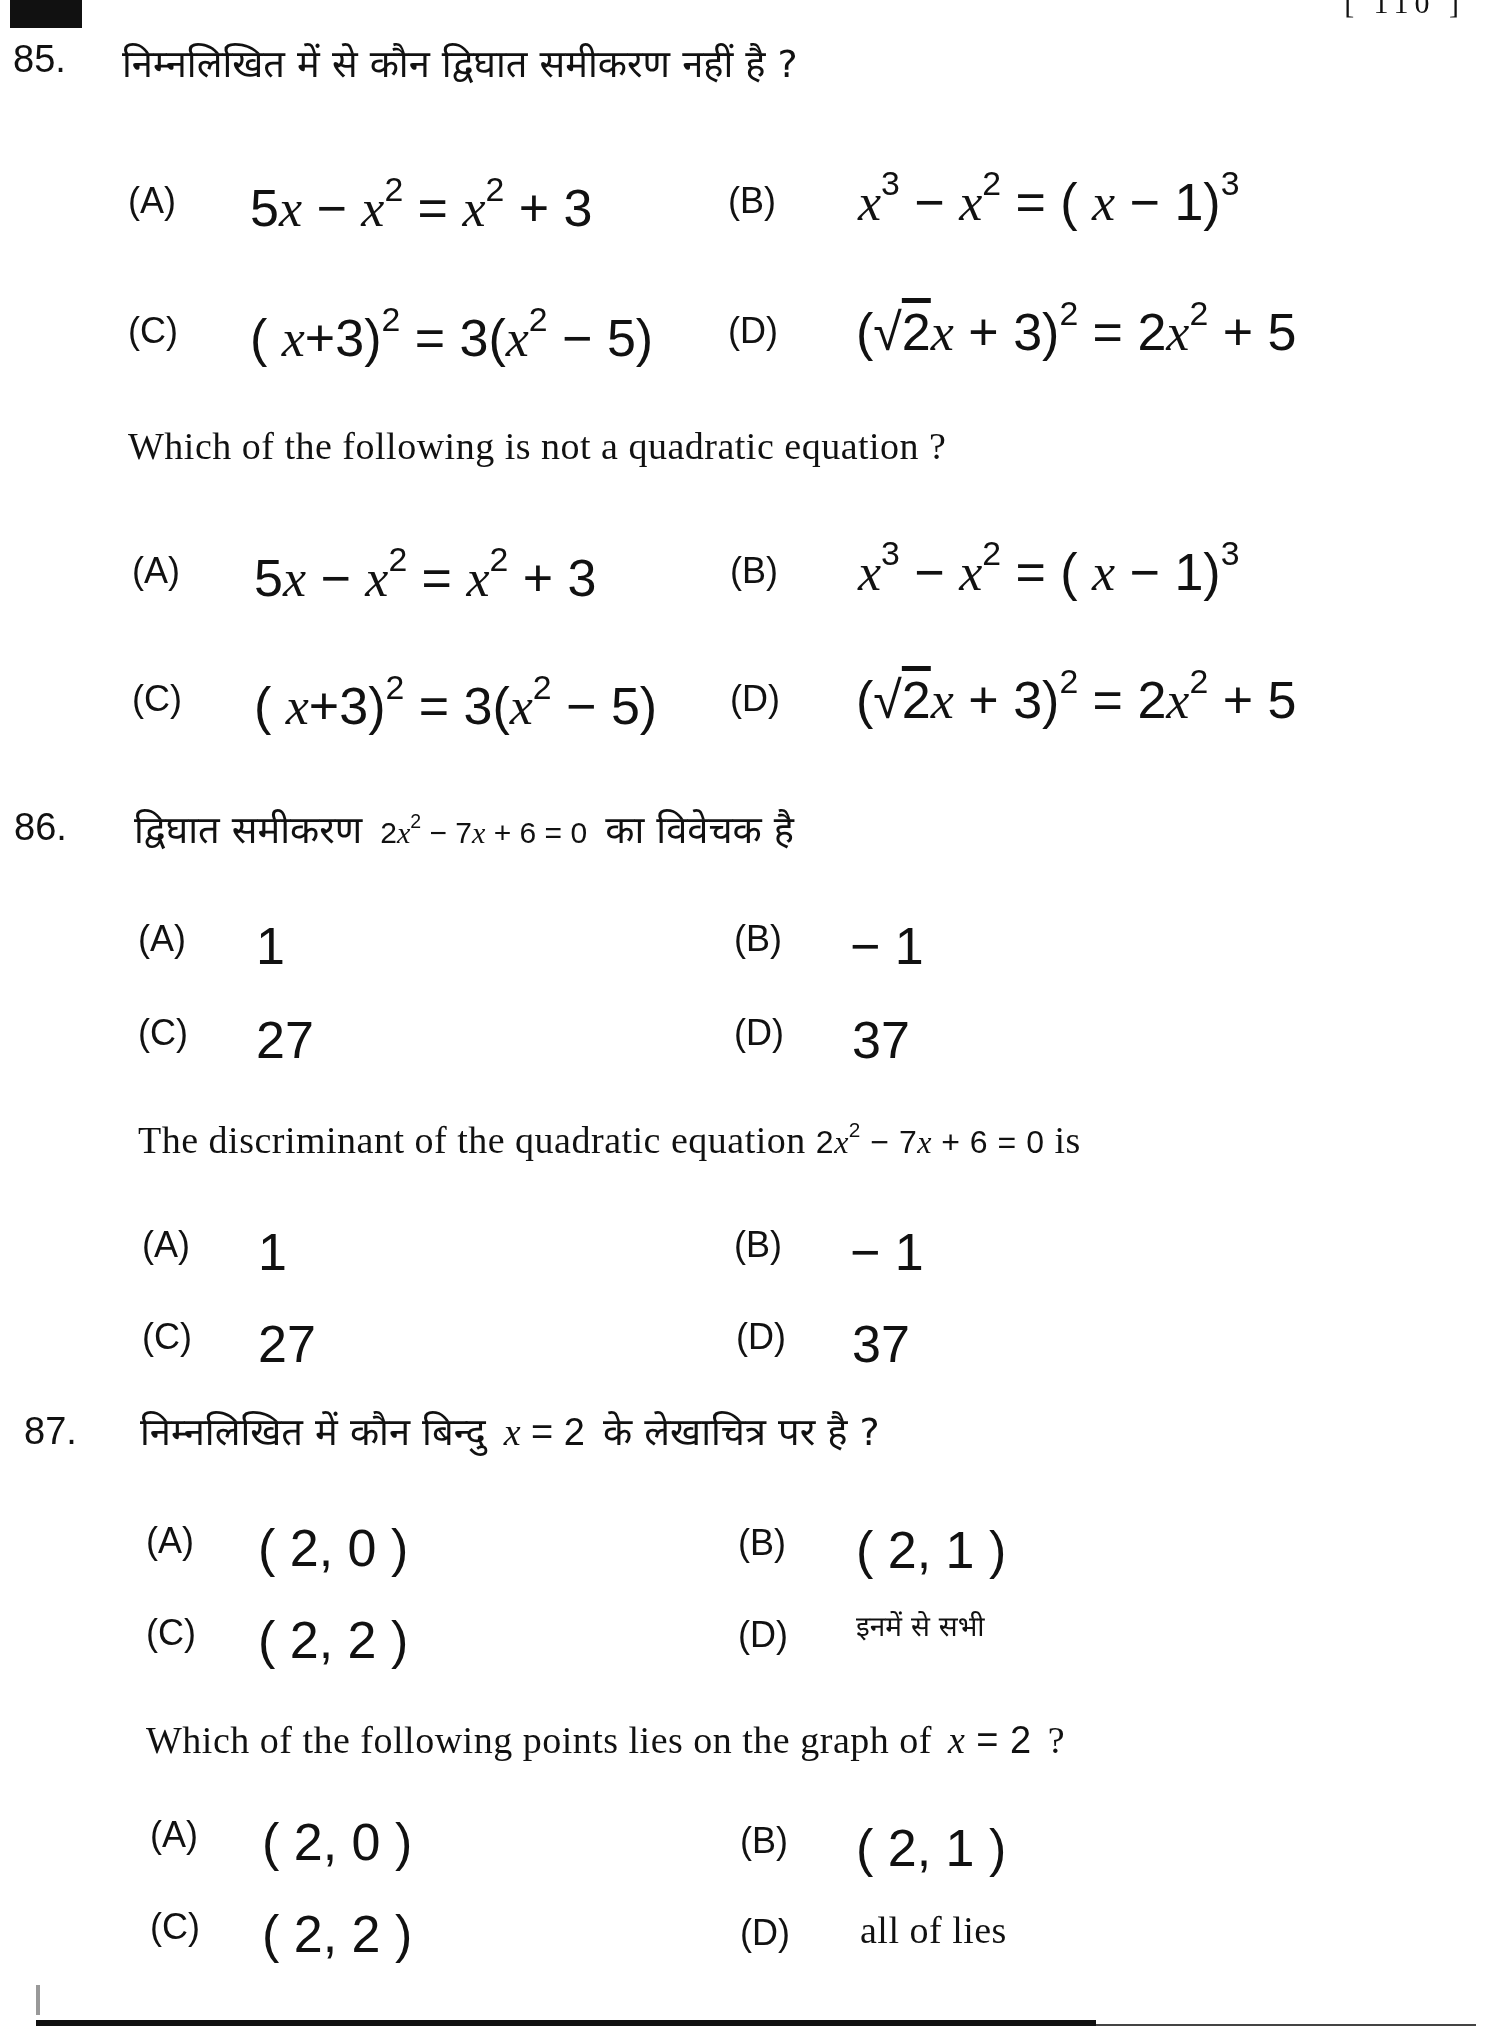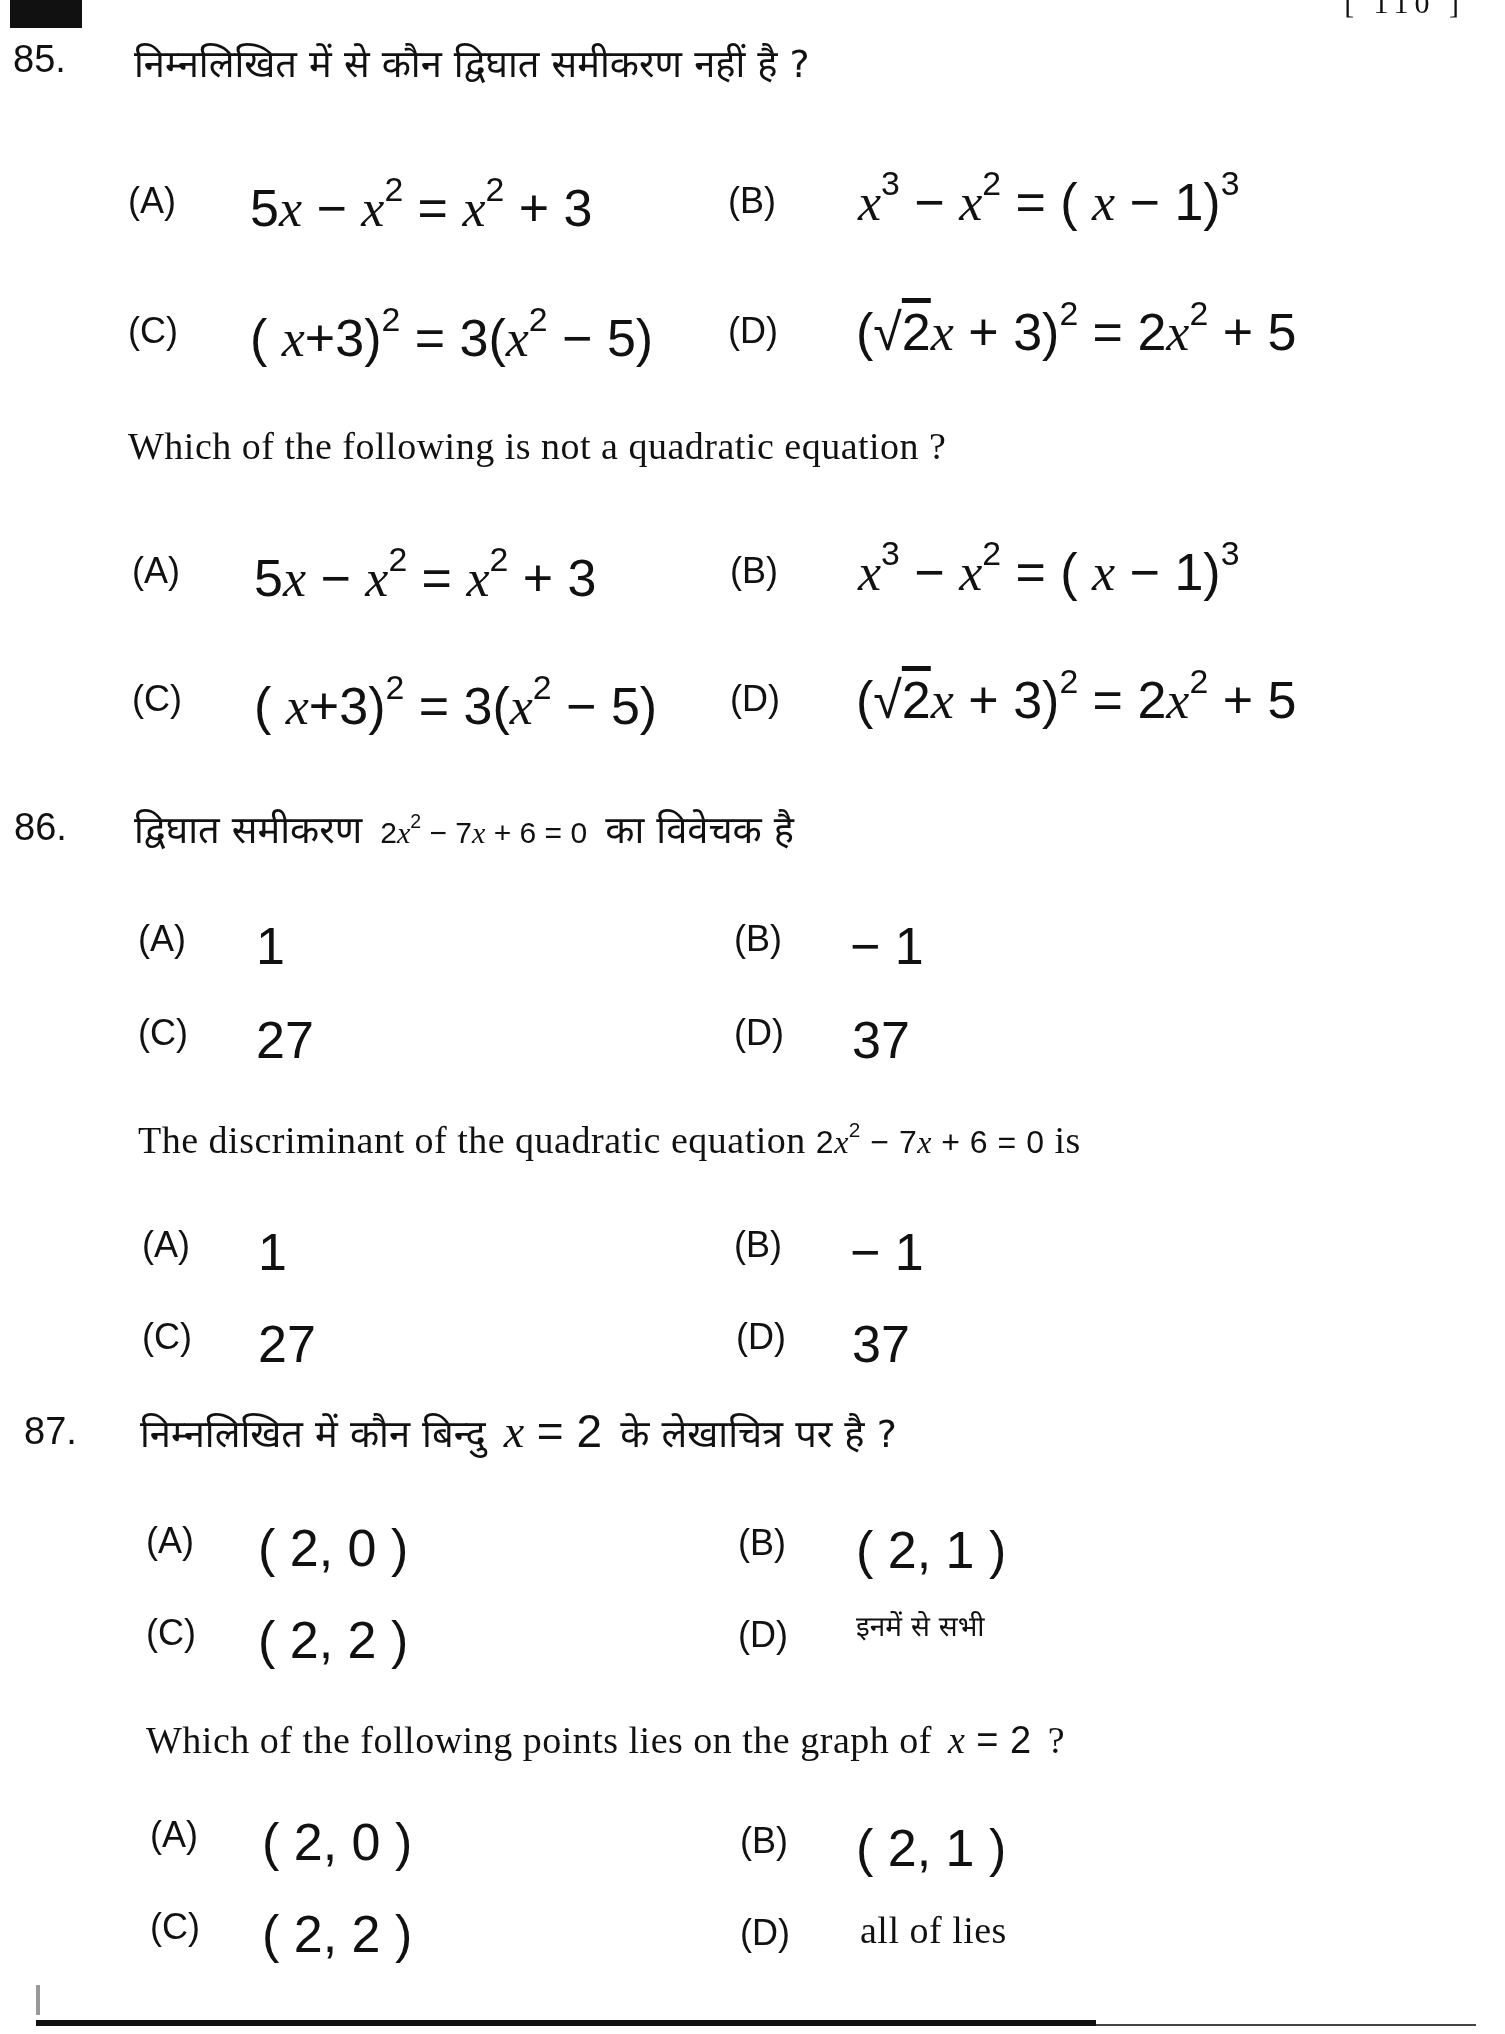--- a/index.html
+++ b/index.html
@@ -20,21 +20,21 @@
   .margin-mark{left:36px;top:1985px;width:4px;height:30px;background:#999;}
 </style>
 </head>
 <body>
 
 <div class="abs corner-mark"></div>
 <div class="abs page-num">[ 110 ]</div>
 
 <div>
   <div class="abs qnum" style="left:13px;top:38px;">85.</div>
-  <div class="abs hindi" style="left:134px;top:36px;">निम्नलिखित में से कौन द्विघात समीकरण नहीं है ?</div>
+  <div class="abs hindi" style="left:122px;top:36px;">निम्नलिखित में से कौन द्विघात समीकरण नहीं है ?</div>
 
   <div class="abs opt-label" style="left:128px;top:180px;">(A)</div>
   <div class="abs opt-val" style="left:250px;top:178px;">5<i>x</i> − <i>x</i><sup>2</sup> = <i>x</i><sup>2</sup> + 3</div>
   <div class="abs opt-label" style="left:728px;top:180px;">(B)</div>
   <div class="abs opt-val" style="left:858px;top:172px;"><i>x</i><sup>3</sup> − <i>x</i><sup>2</sup> = ( <i>x</i> − 1)<sup>3</sup></div>
 
   <div class="abs opt-label" style="left:128px;top:310px;">(C)</div>
   <div class="abs opt-val" style="left:250px;top:308px;">( <i>x</i>+3)<sup>2</sup> = 3(<i>x</i><sup>2</sup> − 5)</div>
   <div class="abs opt-label" style="left:728px;top:310px;">(D)</div>
   <div class="abs opt-val" style="left:856px;top:302px;">(√<span style="text-decoration:overline">2</span><i>x</i> + 3)<sup>2</sup> = 2<i>x</i><sup>2</sup> + 5</div>
@@ -84,21 +84,21 @@
   <div class="abs opt-label" style="left:142px;top:1316px;">(C)</div>
   <div class="abs opt-val" style="left:258px;top:1314px;">27</div>
   <div class="abs opt-label" style="left:736px;top:1316px;">(D)</div>
   <div class="abs opt-val" style="left:852px;top:1314px;">37</div>
 </div>
 
 <div>
   <div class="abs qnum" style="left:24px;top:1410px;">87.</div>
   <div class="abs hindi" style="left:140px;top:1404px;white-space:nowrap;">
     <span>निम्नलिखित में कौन बिन्दु</span>
-    <span class="opt-val" style="margin:6px 6px;font-size:46px;"><i>x</i> = 2</span>
+    <span class="opt-val" style="margin:6px 6px;font-size:38px;"><i>x</i> = 2</span>
     <span>के लेखाचित्र पर है ?</span>
   </div>
 
   <div class="abs opt-label" style="left:146px;top:1520px;">(A)</div>
   <div class="abs opt-val" style="left:258px;top:1518px;">( 2, 0 )</div>
   <div class="abs opt-label" style="left:738px;top:1522px;">(B)</div>
   <div class="abs opt-val" style="left:856px;top:1520px;">( 2, 1 )</div>
 
   <div class="abs opt-label" style="left:146px;top:1612px;">(C)</div>
   <div class="abs opt-val" style="left:258px;top:1610px;">( 2, 2 )</div>

